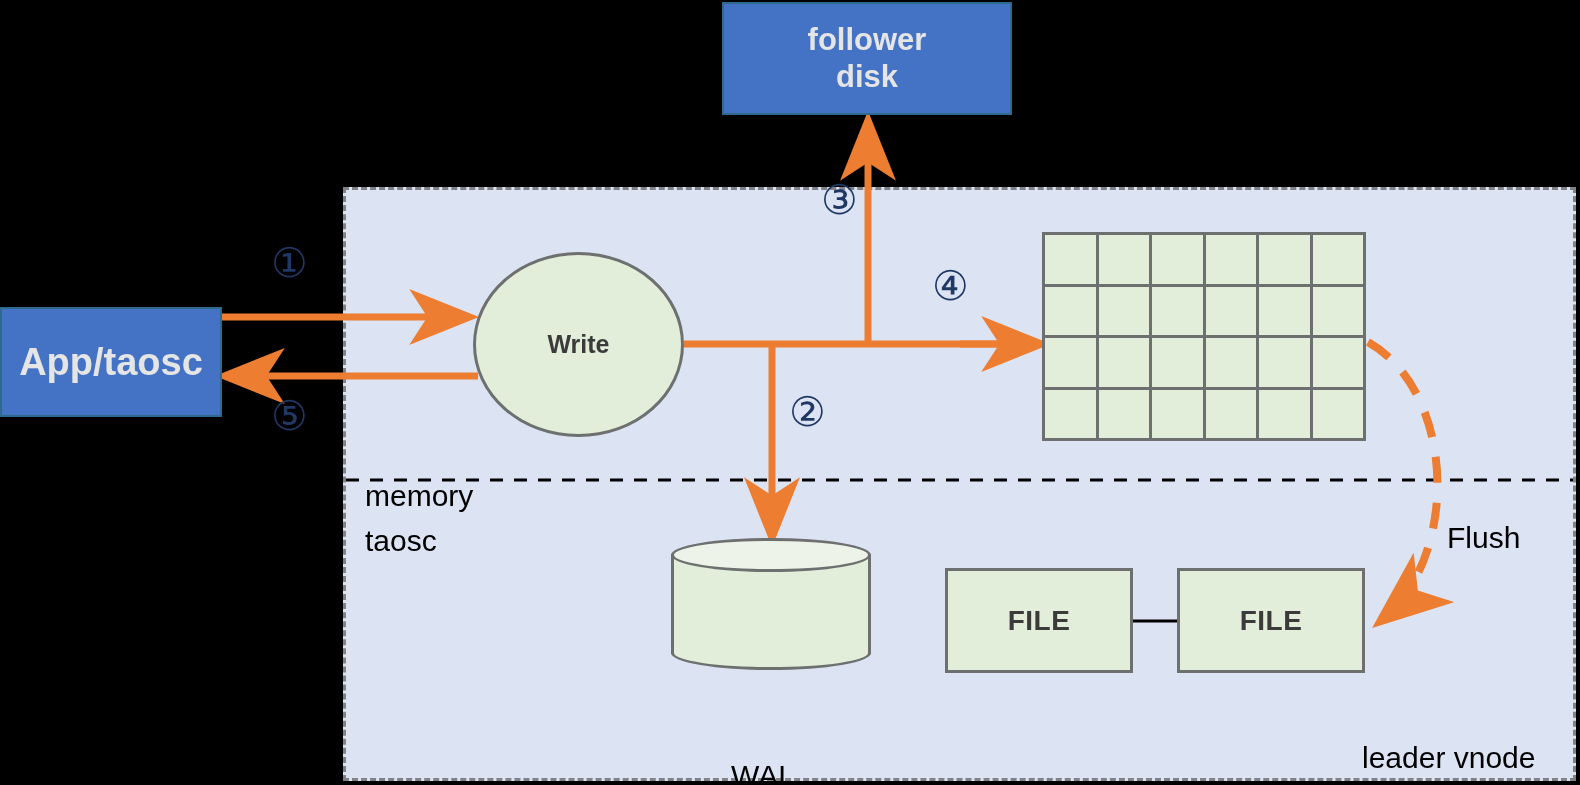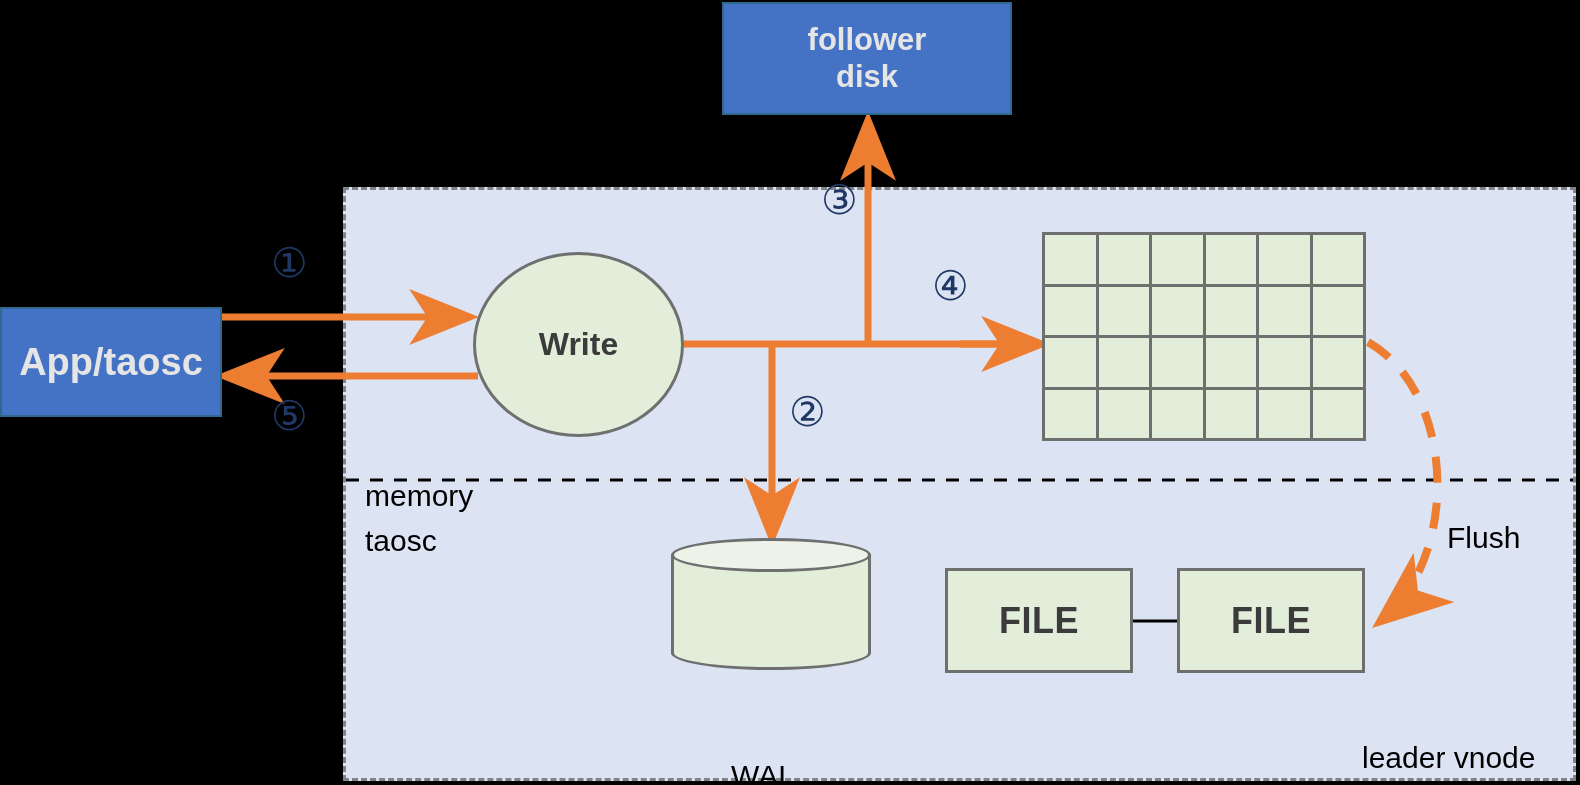--- a/index.html
+++ b/index.html
@@ -65,21 +65,21 @@
     height: 113px;
     font-size: 31px;
   }
 
   .green-box {
     position: absolute;
     background: #e3eeda;
     border: 3px solid #6e7070;
     color: #3b3b3b;
     font-weight: bold;
-    font-size: 36px;
+    font-size: 28px;
     display: flex;
     align-items: center;
     justify-content: center;
     box-sizing: border-box;
     letter-spacing: 0.5px;
   }
   #file-box-1 {
     left: 945px;
     top: 568px;
     width: 188px;
@@ -100,21 +100,21 @@
     width: 211px;
     height: 185px;
     background: #e3eeda;
     border: 3px solid #6e7070;
     border-radius: 50%;
     display: flex;
     align-items: center;
     justify-content: center;
     color: #3b3b3b;
     font-weight: bold;
-    font-size: 32px;
+    font-size: 25px;
     box-sizing: border-box;
   }
 
   
   #mem-table {
     position: absolute;
     left: 1042px;
     top: 232px;
     width: 324px;
     height: 209px;

